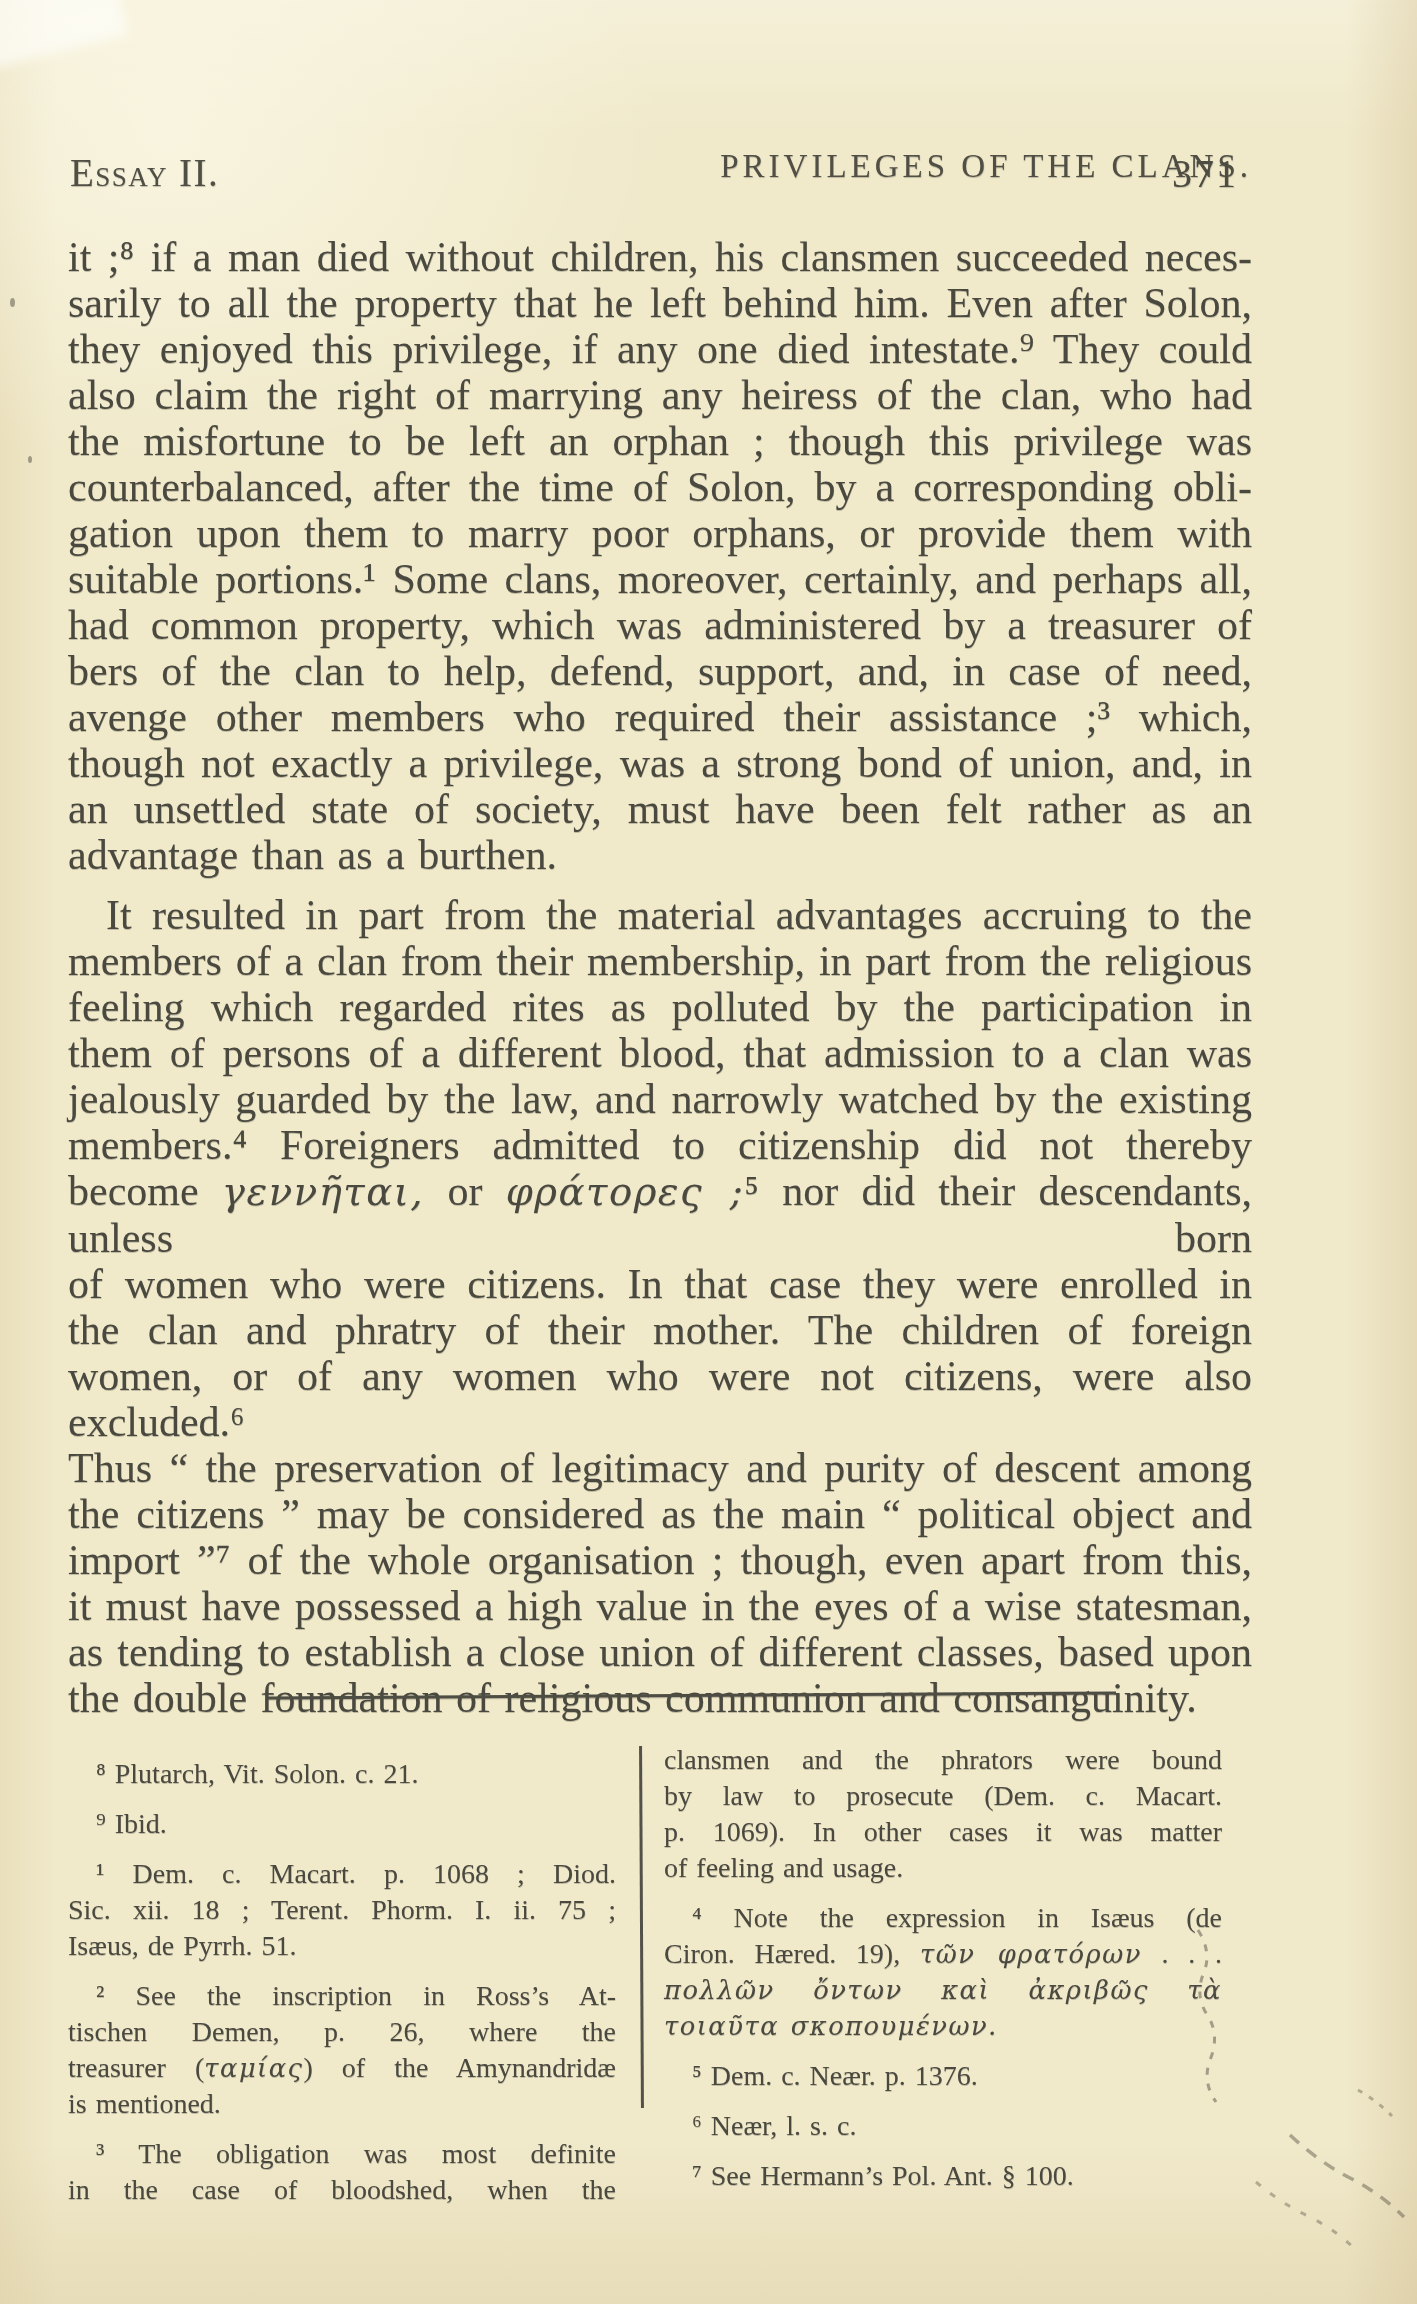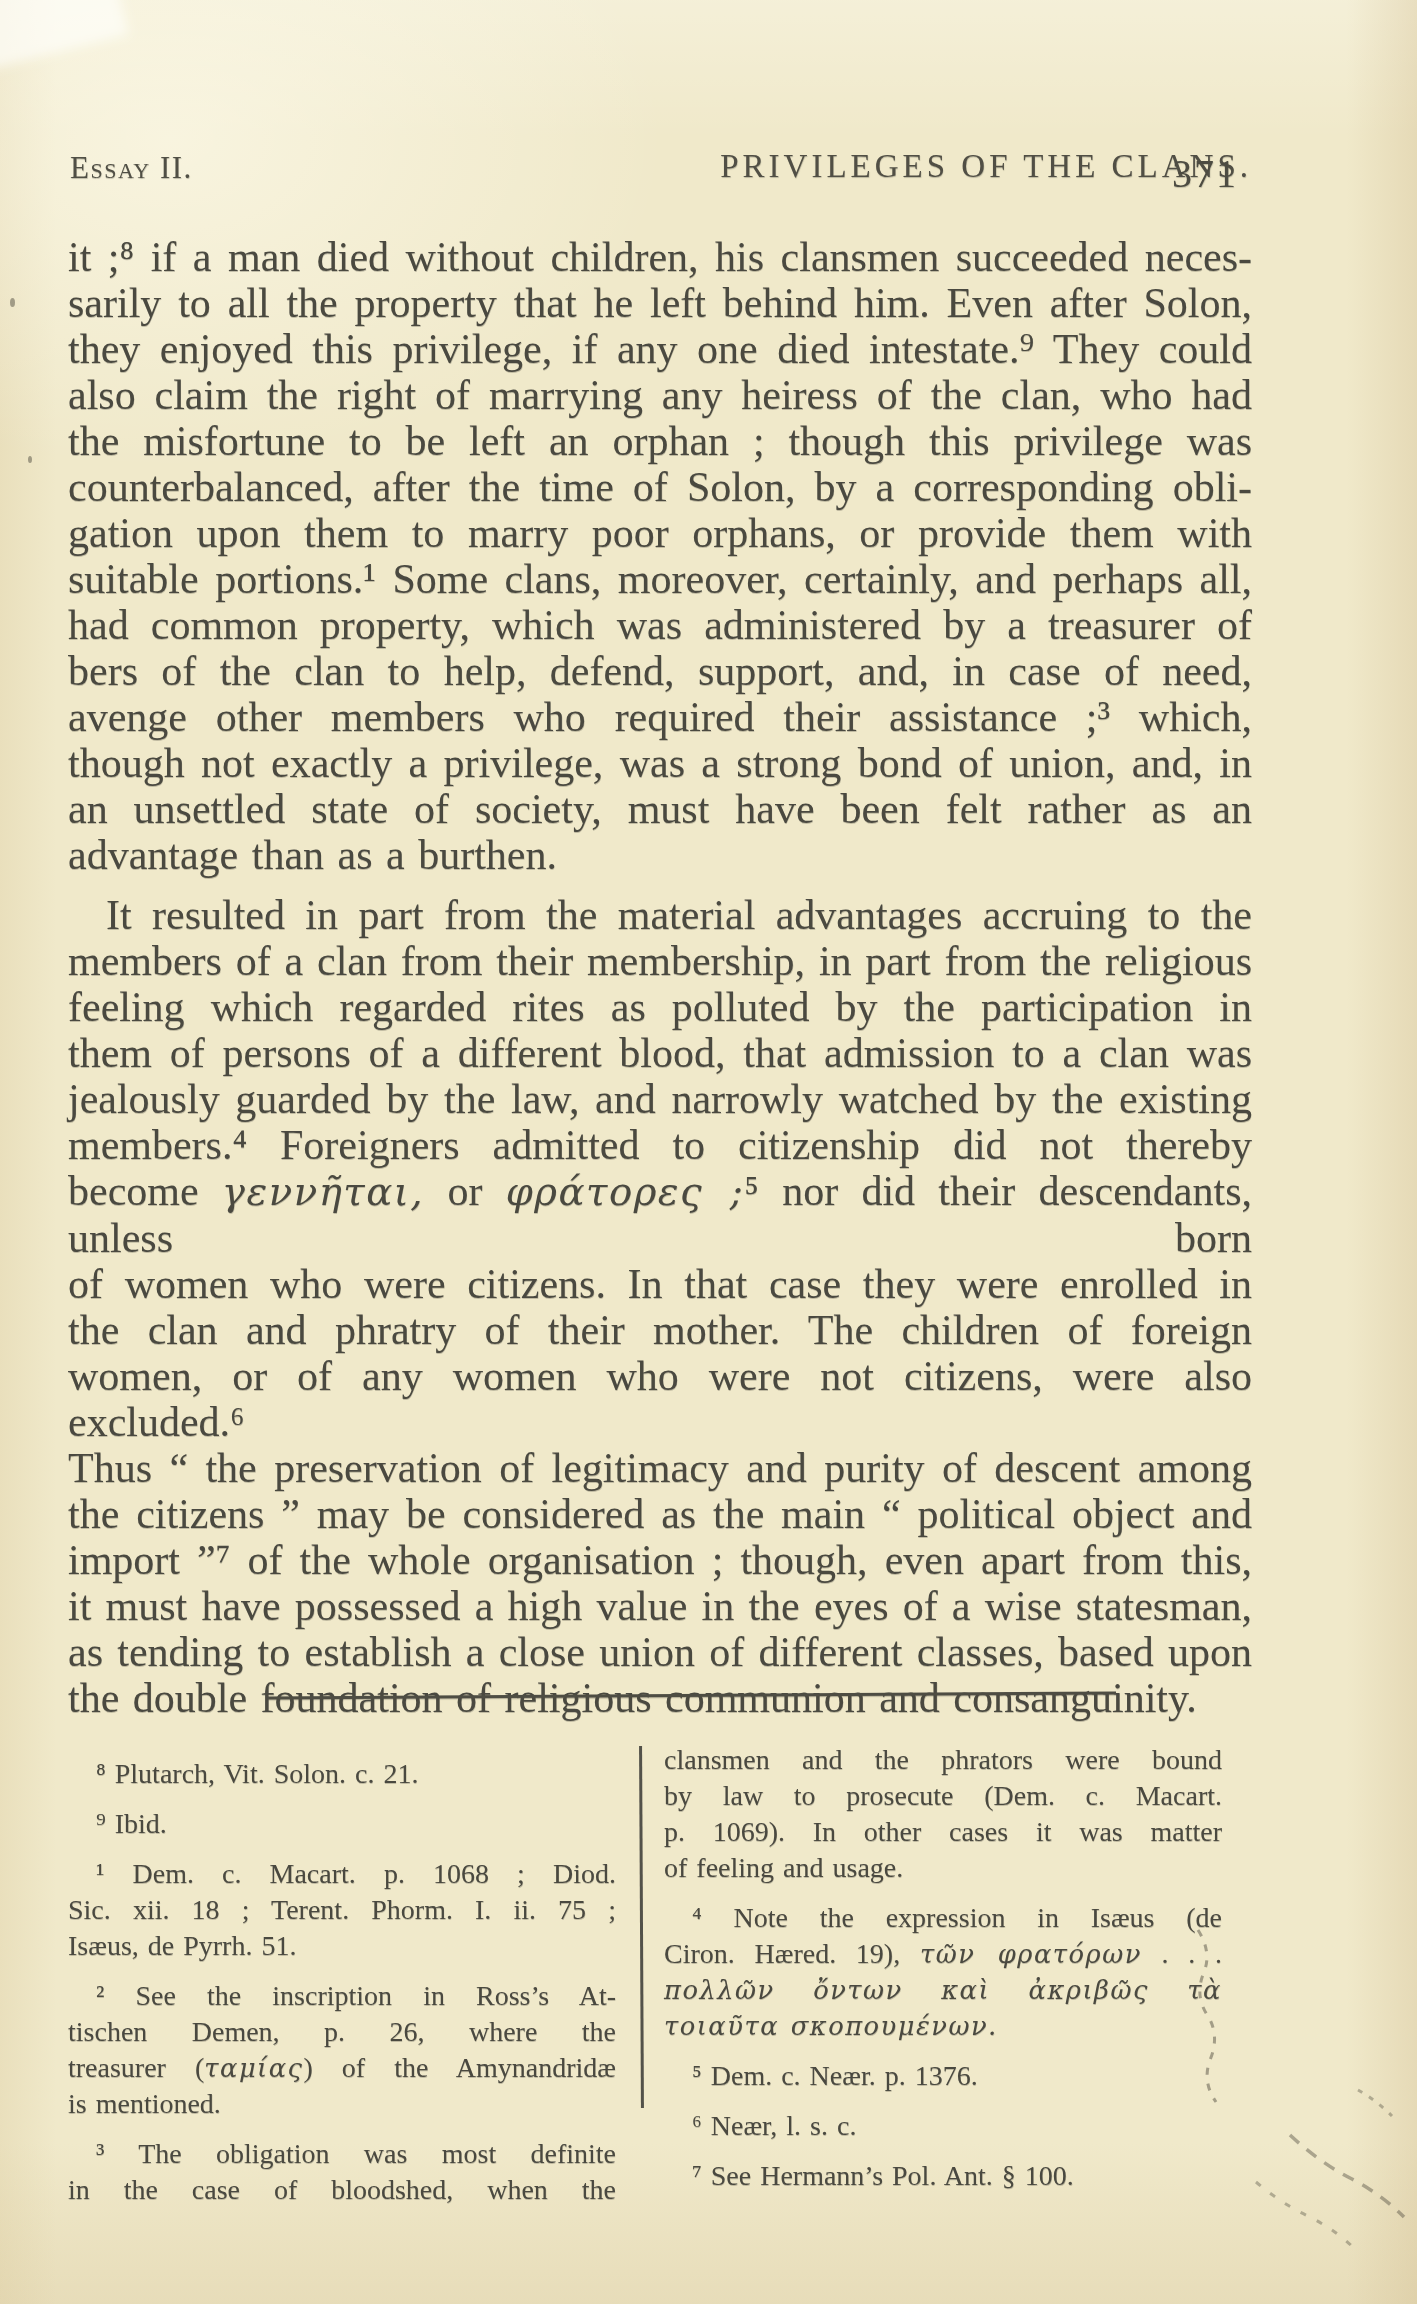--- a/index.html
+++ b/index.html
@@ -16,21 +16,21 @@
     color:#4a4940;
   }
   
   #page::before{
     content:"";position:absolute;left:-30px;top:-36px;width:150px;height:90px;
     background:rgba(255,255,252,0.65);transform:rotate(-14deg);
     filter:blur(6px);
   }
   .hdr-section{
     position:absolute;left:70px;top:150px;
-    font-variant:small-caps;font-size:31px;letter-spacing:1.5px;color:#504f45;
+    font-variant:small-caps;font-size:39px;letter-spacing:1.5px;color:#504f45;
     text-shadow:0.4px 0.5px 0.7px rgba(90,88,75,0.35);
   }
   .hdr-title{
     position:absolute;left:68px;top:148px;width:1184px;
     text-align:right;font-size:33px;letter-spacing:4px;color:#514f45;
     text-shadow:0.4px 0.5px 0.8px rgba(90,88,75,0.35);
   }
   .hdr-page{
     position:absolute;left:1172px;top:150px;
     font-size:40px;letter-spacing:2px;color:#4d4c42;

